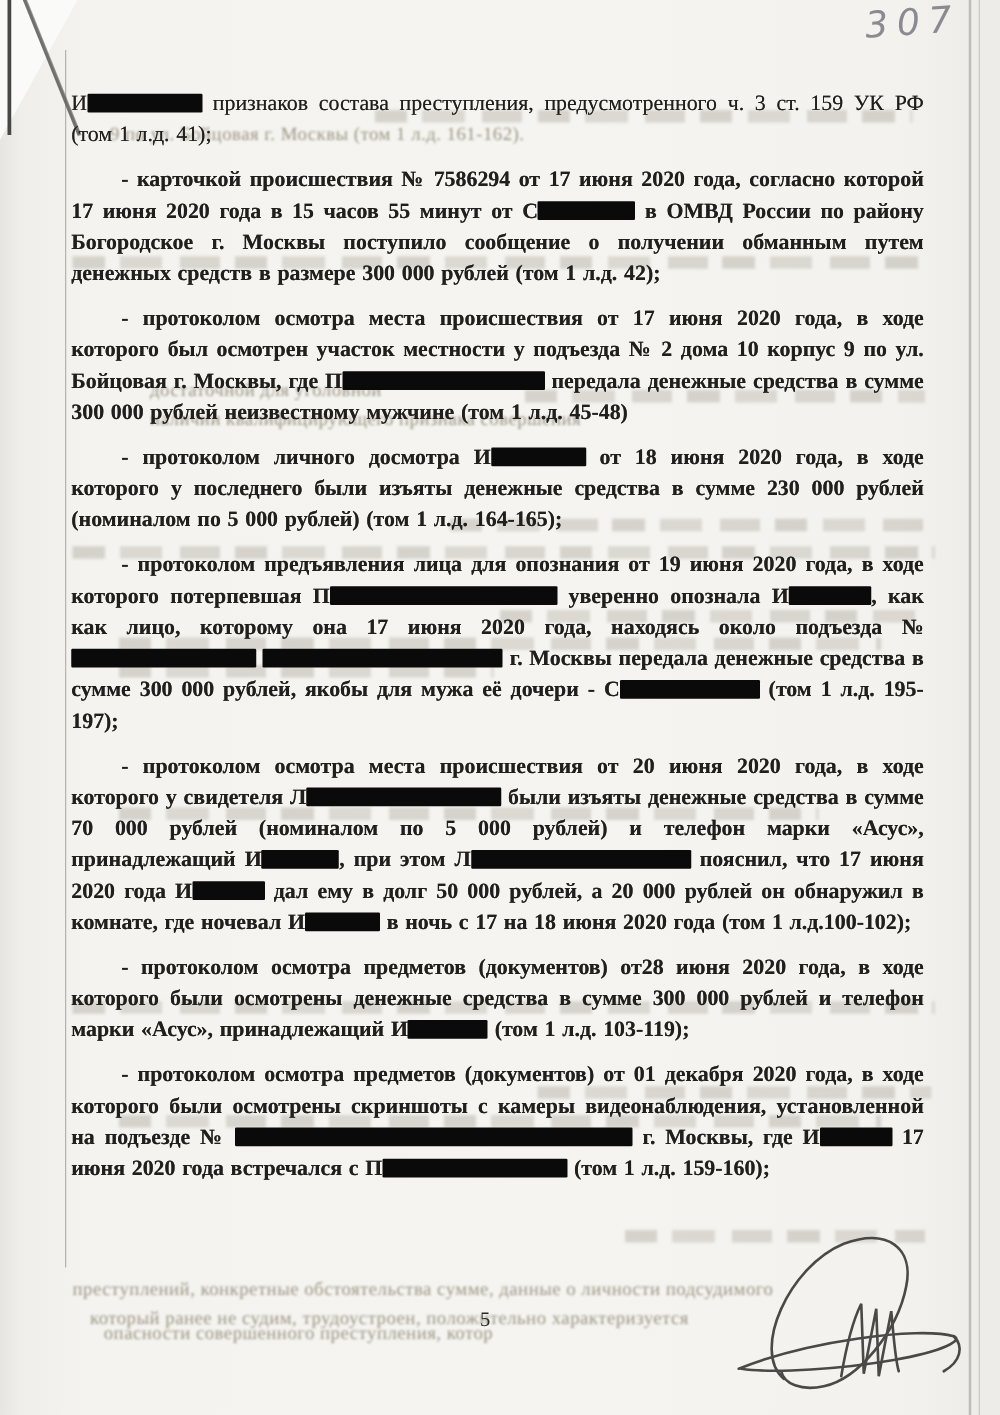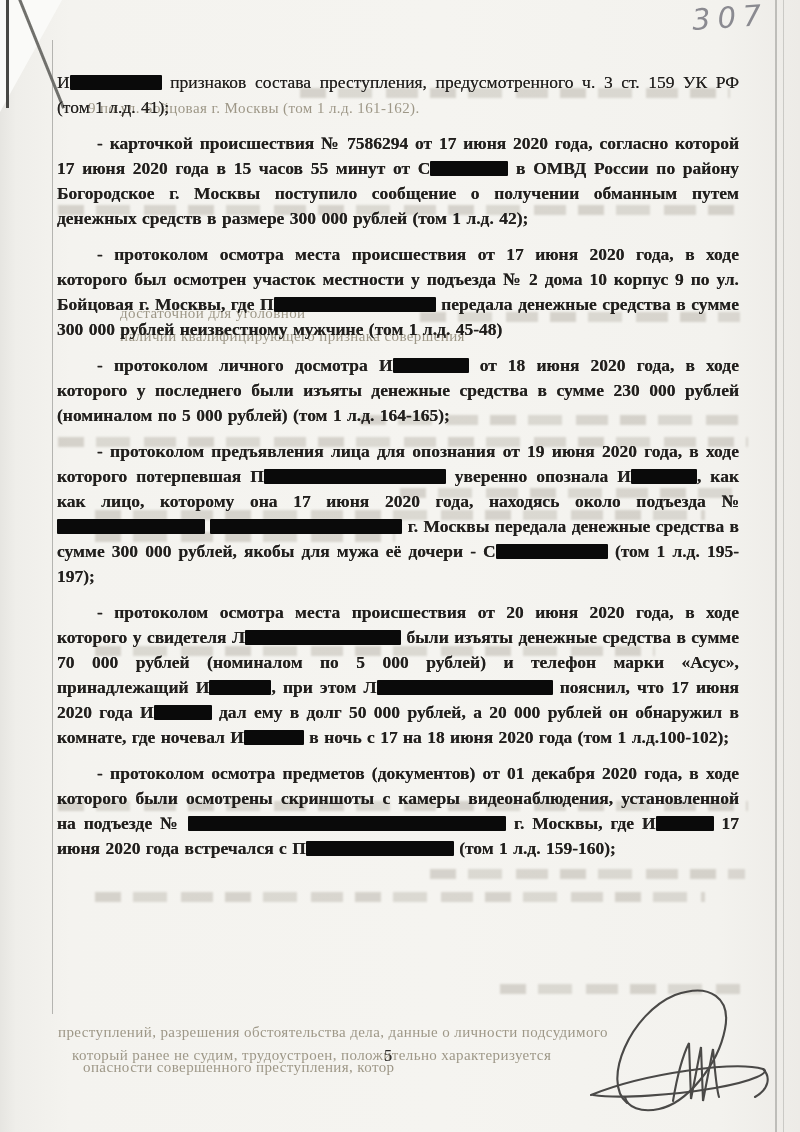--- a/index.html
+++ b/index.html
@@ -75,32 +75,33 @@
   <div class="bleed" style="top:646px;left:95px;width:560px;"></div>
   <div class="bleed" style="top:801px;left:58px;width:690px;"></div>
   <div class="bleed" style="top:869px;left:430px;width:315px;"></div>
   <div class="bleed" style="top:892px;left:95px;width:610px;"></div>
   <div class="bleed" style="top:984px;left:500px;width:240px;"></div>
 
   <div class="bleedtext" style="top:100px;left:60px;margin-left:28px;">9 по ул. Бойцовая г. Москвы (том 1 л.д. 161-162).</div>
   <div class="bleedtext" style="top:305px;left:120px;">достаточной для уголовной</div>
   <div class="bleedtext" style="top:328px;left:120px;">наличии квалифицирующего признака совершения</div>
   <div class="bleedtext" style="top:1059px;left:48px;margin-left:35px;">опасности совершенного преступления, котор</div>
-  <div class="bleedtext" style="top:1024px;left:58px;">преступлений, разрешения обстоятельства дела, данные о личности подсудимого</div>
+  <div class="bleedtext" style="top:1024px;left:58px;">преступлений, конкретные обстоятельства сумме, данные о личности подсудимого</div>
   <div class="bleedtext" style="top:1047px;left:72px;text-align:center;">который ранее не судим, трудоустроен, положительно характеризуется</div>
 
   <div class="folio">307</div>
 
   <div class="doc">
       <p>И<span class="redact" style="width: 92px;"></span> признаков состава преступления, предусмотренного ч. 3 ст. 159 УК РФ (том 1 л.д. 41);</p>
       <p class="indent">- карточкой происшествия № 7586294 от 17 июня 2020 года, согласно которой 17 июня 2020 года в 15 часов 55 минут от С<span class="redact" style="width: 78px;"></span> в ОМВД России по району Богородское г. Москвы поступило сообщение о получении обманным путем денежных средств в размере 300 000 рублей (том 1 л.д. 42);</p>
       <p class="indent">- протоколом осмотра места происшествия от 17 июня 2020 года, в ходе которого был осмотрен участок местности у подъезда № 2 дома 10 корпус 9 по ул. Бойцовая г. Москвы, где П<span class="redact" style="width: 162px;"></span> передала денежные средства в сумме 300 000 рублей неизвестному мужчине (том 1 л.д. 45-48)</p>
       <p class="indent">- протоколом личного досмотра И<span class="redact" style="width: 76px;"></span> от 18 июня 2020 года, в ходе которого у последнего были изъяты денежные средства в сумме 230 000 рублей (номиналом по 5 000 рублей) (том 1 л.д. 164-165);</p>
       <p class="indent">- протоколом предъявления лица для опознания от 19 июня 2020 года, в ходе которого потерпевшая П<span class="redact" style="width: 182px;"></span> уверенно опознала И<span class="redact" style="width: 66px;"></span>, как как лицо, которому она 17 июня 2020 года, находясь около подъезда № <span class="redact" style="width: 148px;"></span> <span class="redact" style="width: 192px;"></span> г. Москвы передала денежные средства в сумме 300 000 рублей, якобы для мужа её дочери - С<span class="redact" style="width: 112px;"></span> (том 1 л.д. 195-197);</p>
       <p class="indent">- протоколом осмотра места происшествия от 20 июня 2020 года, в ходе которого у свидетеля Л<span class="redact" style="width: 156px;"></span> были изъяты денежные средства в сумме 70 000 рублей (номиналом по 5 000 рублей) и телефон марки «Асус», принадлежащий И<span class="redact" style="width: 62px;"></span>, при этом Л<span class="redact" style="width: 176px;"></span> пояснил, что 17 июня 2020 года И<span class="redact" style="width: 58px;"></span> дал ему в долг 50 000 рублей, а 20 000 рублей он обнаружил в комнате, где ночевал И<span class="redact" style="width: 60px;"></span> в ночь с 17 на 18 июня 2020 года (том 1 л.д.100-102);</p>
+      <p class="indent">- протоколом осмотра предметов (документов) от28 июня 2020 года, в ходе которого были осмотрены денежные средства в сумме 300 000 рублей и телефон марки «Асус», принадлежащий И<span class="redact" style="width: 64px;"></span> (том 1 л.д. 103-119);</p>
       <p class="indent">- протоколом осмотра предметов (документов) от 01 декабря 2020 года, в ходе которого были осмотрены скриншоты с камеры видеонаблюдения, установленной на подъезде № <span class="redact" style="width: 318px;"></span> г. Москвы, где И<span class="redact" style="width: 58px;"></span> 17 июня 2020 года встречался с П<span class="redact" style="width: 148px;"></span> (том 1 л.д. 159-160);</p>
     </div>
 
   <div class="pagenum">5</div>
 
   <svg class="sig" width="215" height="140" viewBox="0 0 215 140">
     <g fill="none" stroke="#333231" stroke-width="2.1" stroke-linecap="round" opacity=".88">
 
       <path d="M 52 118 C 26 96, 56 28, 100 10 C 136 -3, 156 14, 150 44 C 143 80, 112 118, 84 124 C 66 128, 52 122, 50 112"></path>
 

